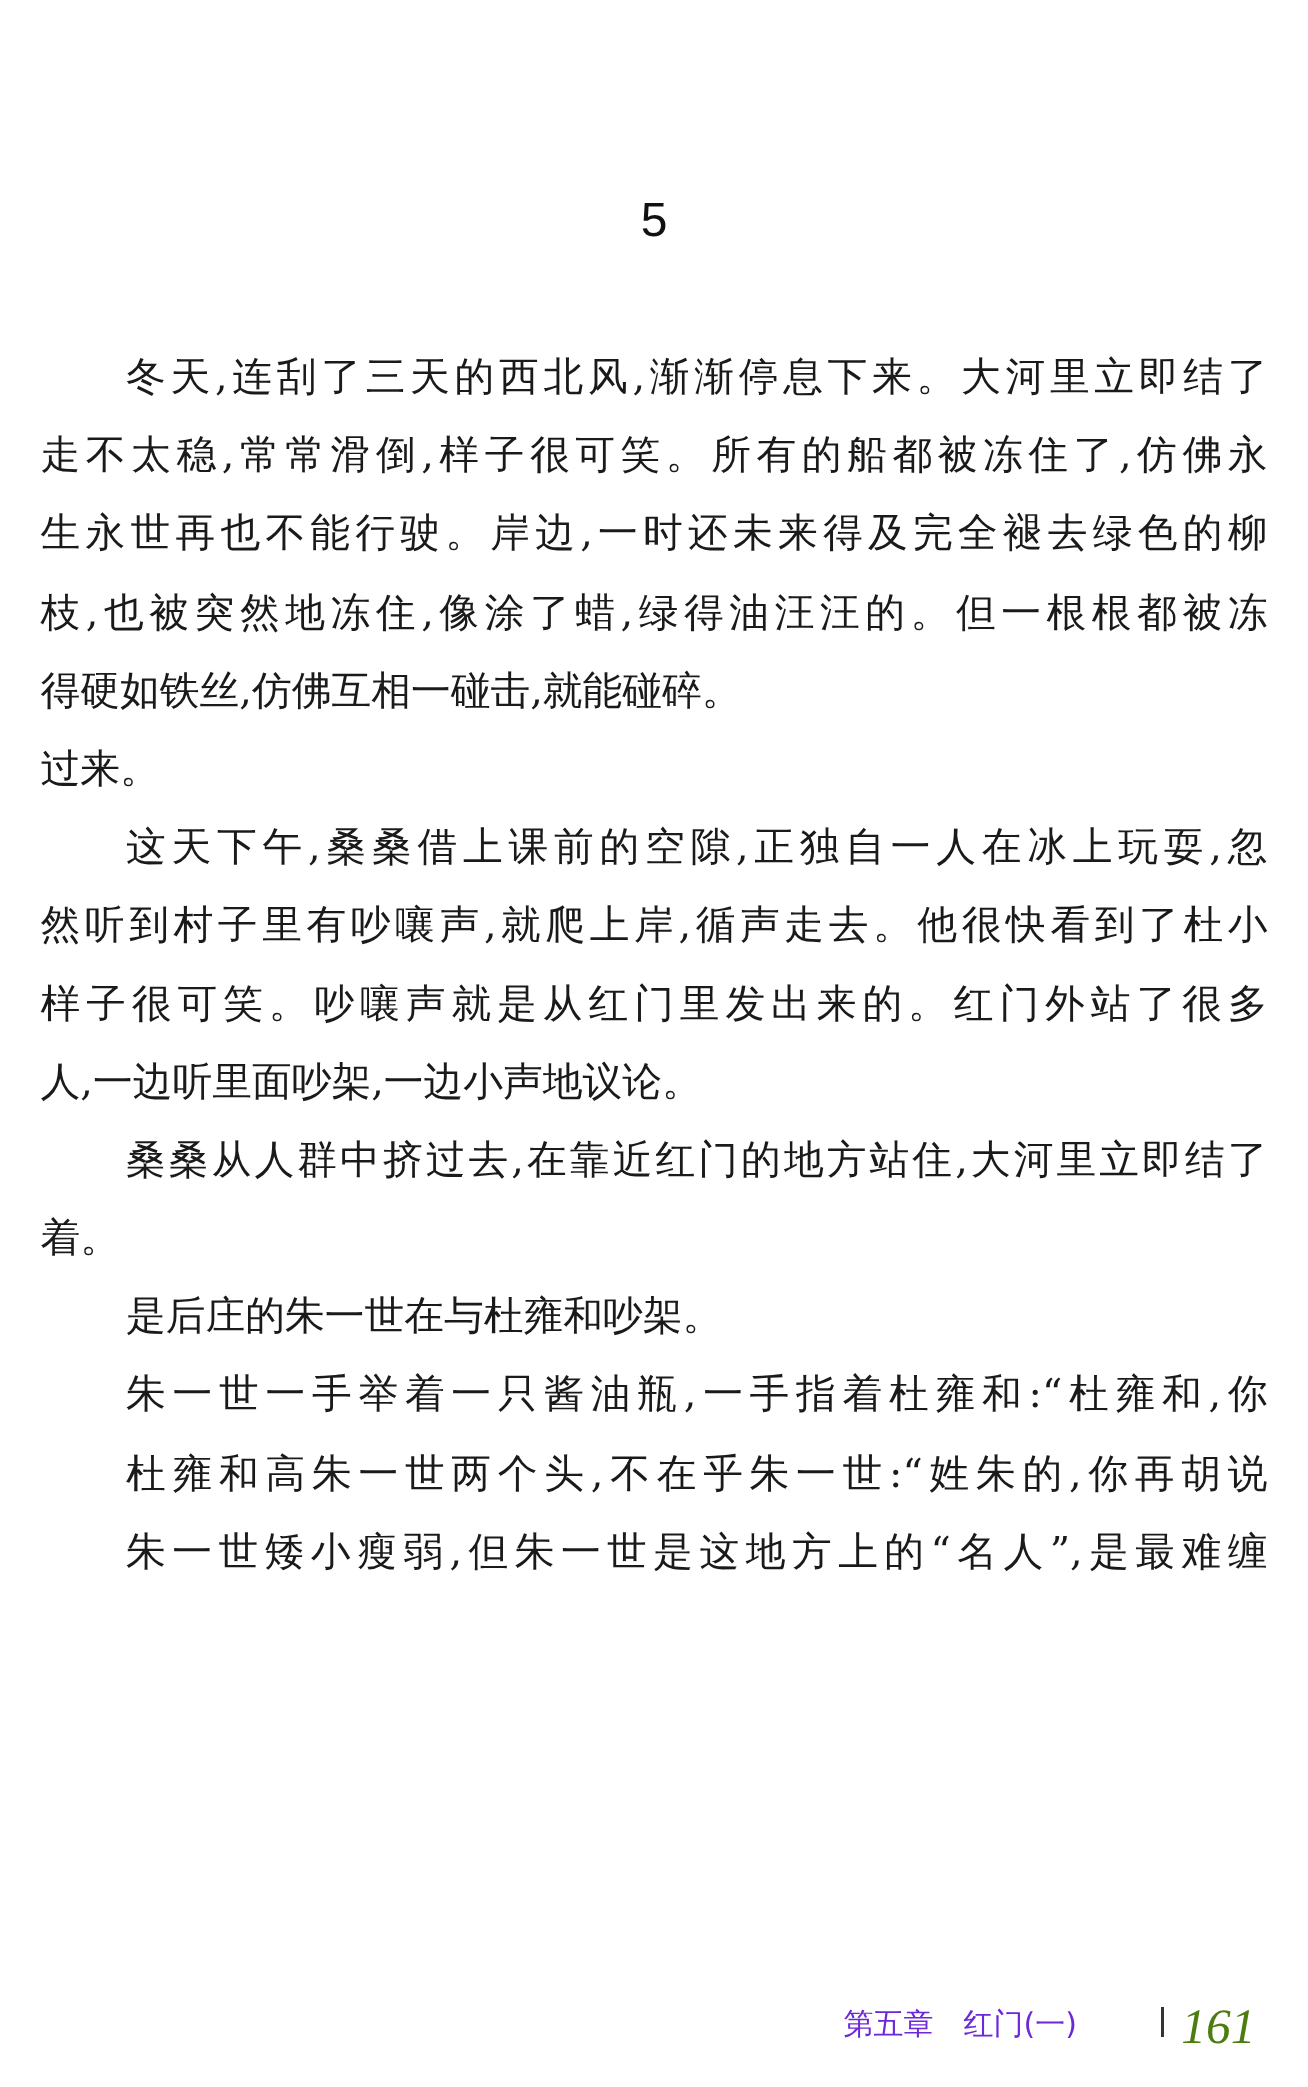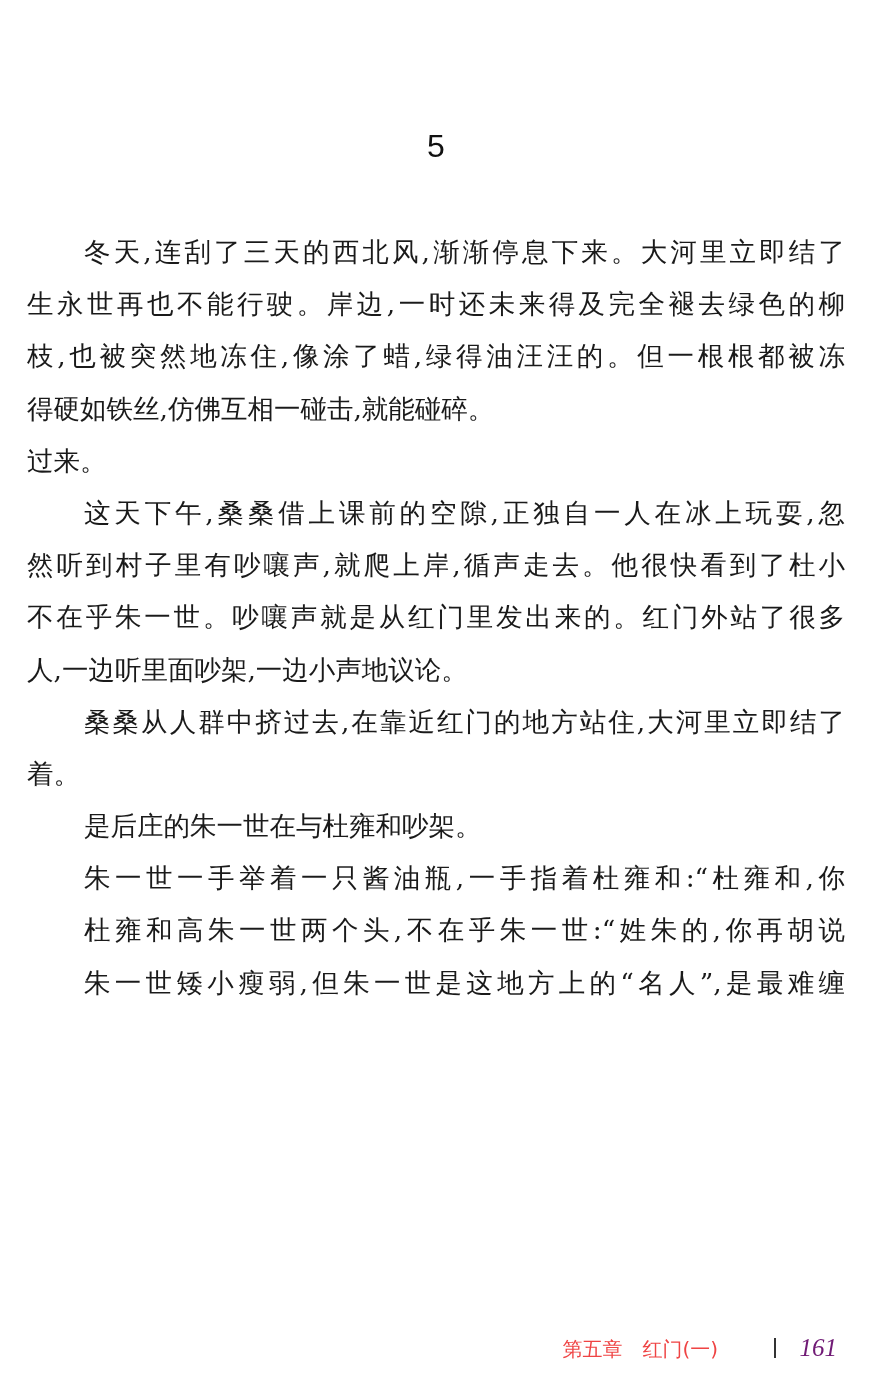--- a/index.html
+++ b/index.html
@@ -6,40 +6,41 @@
   body { width:872px; height:1391px; position:relative; overflow:hidden; color:#1a1a1a;
          font-family:"DejaVu Serif", "Liberation Serif", serif; }
   .chapter-num { position:absolute; top:126px; left:0; width:872px; text-align:center;
          font-family:"Liberation Sans", "DejaVu Sans", sans-serif; font-size:32px; line-height:40px; color:#111; }
   .body-text { position:absolute; top:226px; left:27px; width:818px; }
   .line { height:52.2px; line-height:52.2px; font-size:26.5px; white-space:nowrap;
           text-align:justify; text-align-last:justify; letter-spacing:0; }
   .line.indent { padding-left:57px; }
   .line.last { text-align-last:left; }
   .footer { position:absolute; top:1334px; left:0; width:840px; height:34px; }
-  .footer-chapter { position:absolute; right:122px; top:2px; font-size:20px; color:#ef4444;
+  .footer-chapter { position:absolute; right:122px; top:2px; font-size:20px; color:#6d28d9;
           font-family:"DejaVu Sans", sans-serif; white-space:pre; }
   .footer-sep { position:absolute; right:64px; top:4px; width:2px; height:20px; background:#333; }
-  .footer-page { position:absolute; right:3px; top:0px; font-size:25px; font-style:italic;
-          font-family:"Liberation Serif", serif; color:#701a75; }
+  .footer-page { position:absolute; right:3px; top:0px; font-size:33px; font-style:italic;
+          font-family:"Liberation Serif", serif; color:#4d7c0f; }
 </style>
 </head>
 <body>
 
 <div class="chapter-num">5</div>
 
 <div class="body-text" id="body-text">
     <div class="line indent">冬天,连刮了三天的西北风,渐渐停息下来。大河里立即结了</div>
+    <div class="line">走不太稳,常常滑倒,样子很可笑。所有的船都被冻住了,仿佛永</div>
     <div class="line">生永世再也不能行驶。岸边,一时还未来得及完全褪去绿色的柳</div>
     <div class="line">枝,也被突然地冻住,像涂了蜡,绿得油汪汪的。但一根根都被冻</div>
     <div class="line last">得硬如铁丝,仿佛互相一碰击,就能碰碎。</div>
     <div class="line last">过来。</div>
     <div class="line indent">这天下午,桑桑借上课前的空隙,正独自一人在冰上玩耍,忽</div>
     <div class="line">然听到村子里有吵嚷声,就爬上岸,循声走去。他很快看到了杜小</div>
-    <div class="line">不在乎朱一世。吵嚷声就是从红门里发出来的。红门外站了很多</div>
+    <div class="line">样子很可笑。吵嚷声就是从红门里发出来的。红门外站了很多</div>
     <div class="line last">人,一边听里面吵架,一边小声地议论。</div>
     <div class="line indent">桑桑从人群中挤过去,在靠近红门的地方站住,大河里立即结了</div>
     <div class="line last">着。</div>
     <div class="line indent last">是后庄的朱一世在与杜雍和吵架。</div>
     <div class="line indent">朱一世一手举着一只酱油瓶,一手指着杜雍和:“杜雍和,你</div>
     <div class="line indent">杜雍和高朱一世两个头,不在乎朱一世:“姓朱的,你再胡说</div>
     <div class="line indent">朱一世矮小瘦弱,但朱一世是这地方上的“名人”,是最难缠</div>
   </div>
 
 <div class="footer">

